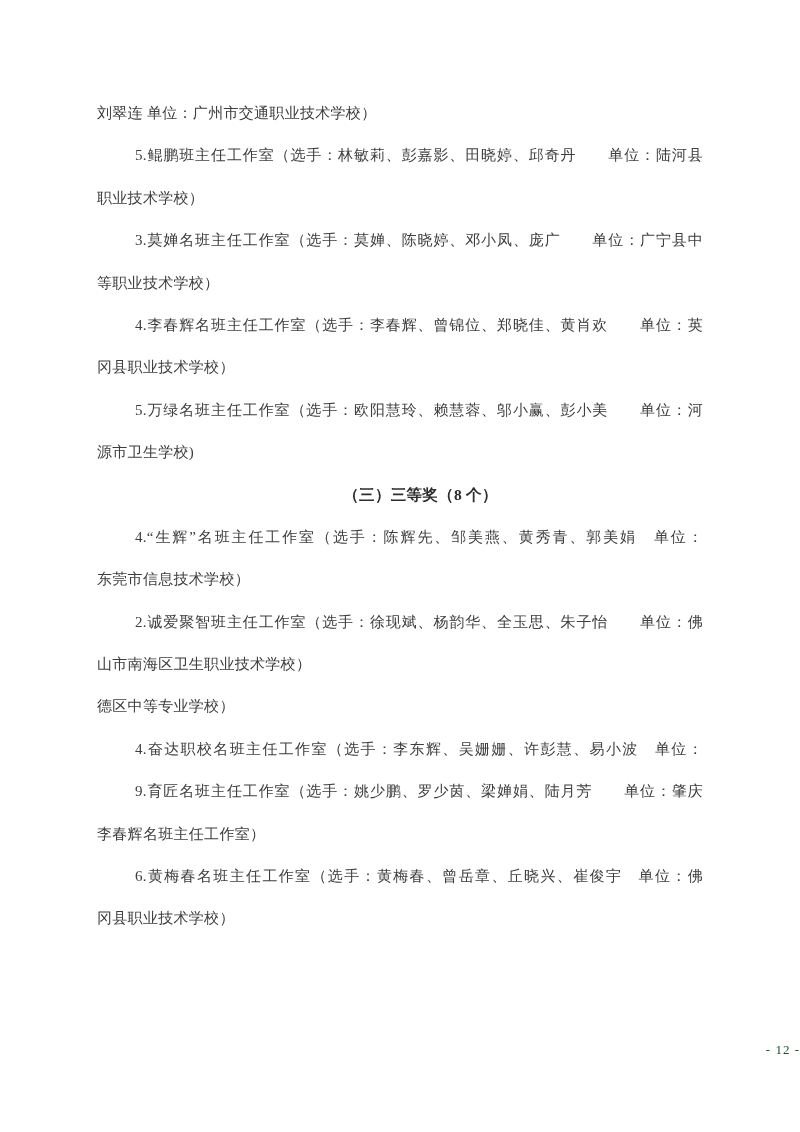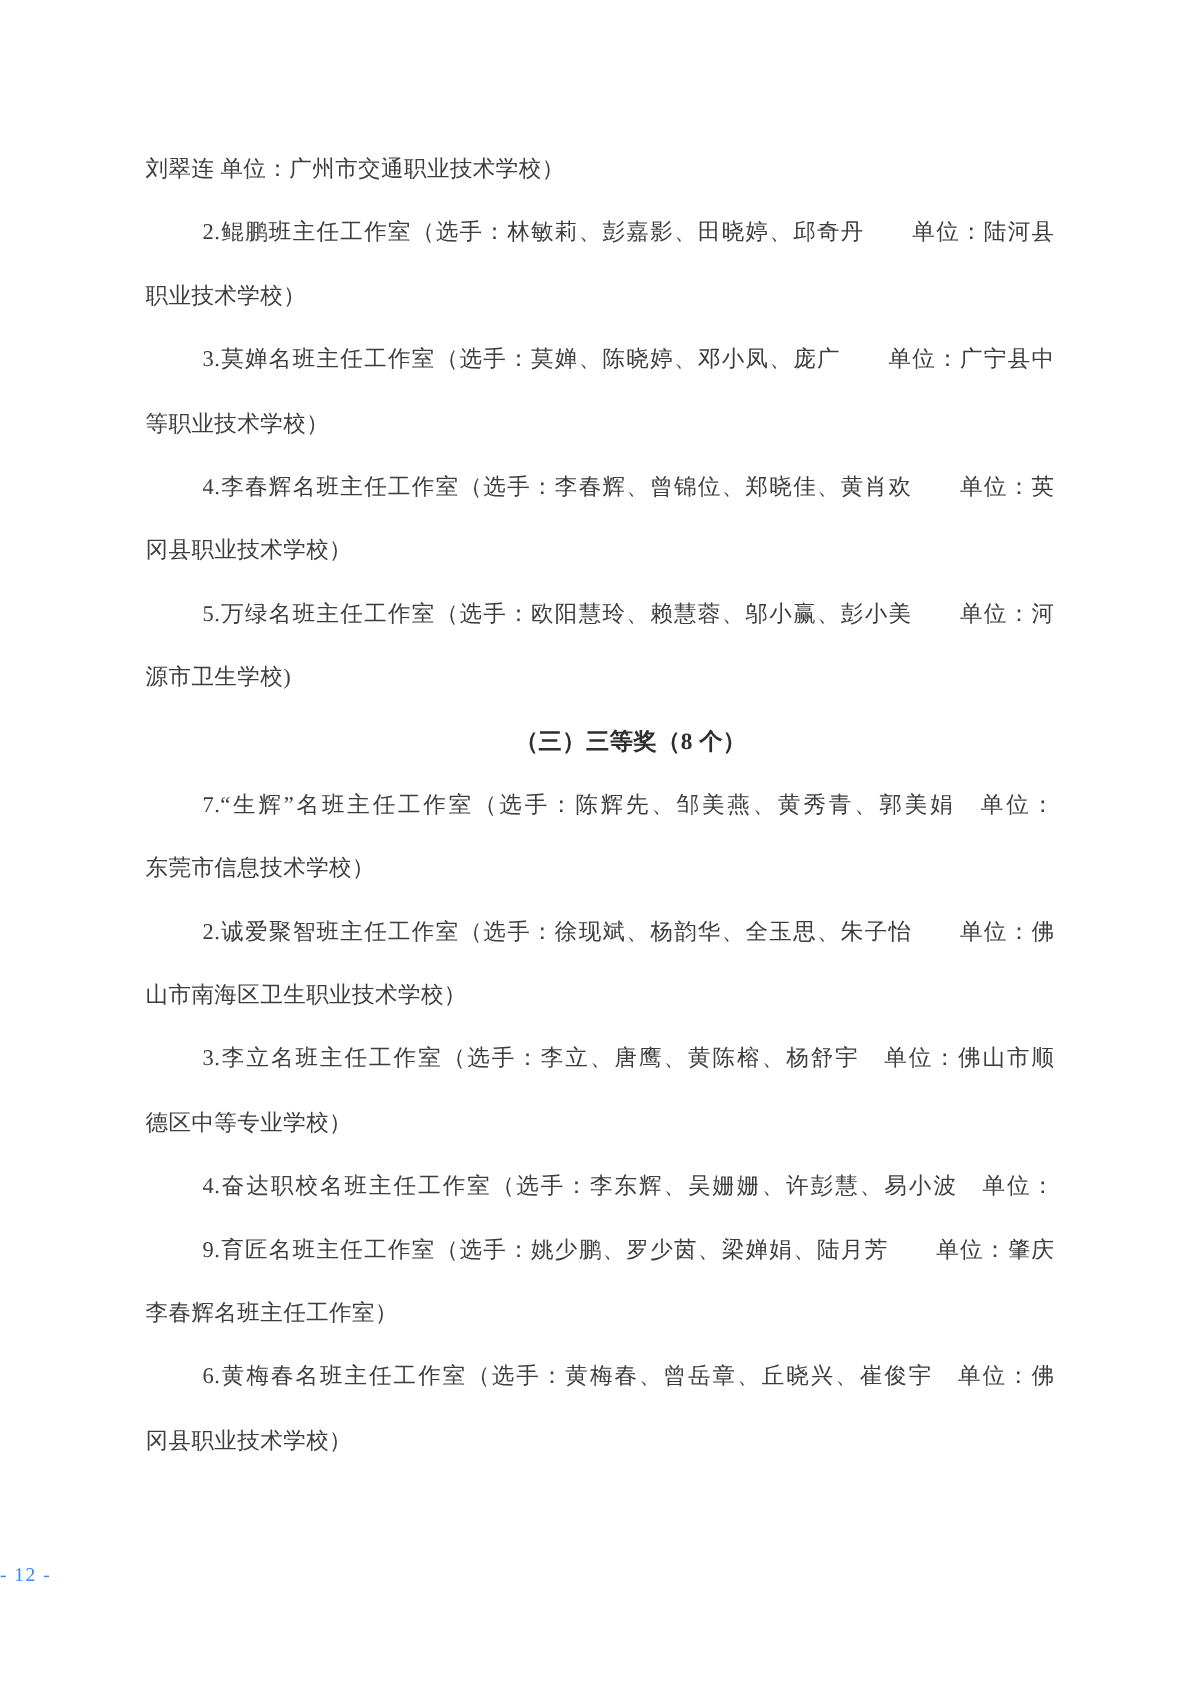--- a/index.html
+++ b/index.html
@@ -45,47 +45,46 @@
     font-weight: bold;
     font-size: 15.5px;
     color: #2e2e2e;
     text-align: center;
   }
   .footer {
     position: absolute;
     left: 0;
     top: 1042px;
     width: 800px;
-    text-align: left;
+    text-align: right;
     font-size: 13px;
-    color: #3b82f6;
+    color: #14532d;
     letter-spacing: 1px;
     font-family: "Liberation Serif", serif;
   }
 </style>
 </head>
 <body>
 
 <div class="page">
   <div class="doc-body">
     <div class="line cont">刘翠连 单位：广州市交通职业技术学校）</div>
-    <div class="line item">2.鲲鹏班主任工作室（选手：林敏莉、彭嘉影、田晓婷、邱奇丹　　单位：陆河县</div>
+    <div class="line item">5.鲲鹏班主任工作室（选手：林敏莉、彭嘉影、田晓婷、邱奇丹　　单位：陆河县</div>
     <div class="line cont">职业技术学校）</div>
     <div class="line item">3.莫婵名班主任工作室（选手：莫婵、陈晓婷、邓小凤、庞广　　单位：广宁县中</div>
     <div class="line cont">等职业技术学校）</div>
     <div class="line item">4.李春辉名班主任工作室（选手：李春辉、曾锦位、郑晓佳、黄肖欢　　单位：英</div>
     <div class="line cont">冈县职业技术学校）</div>
     <div class="line item">5.万绿名班主任工作室（选手：欧阳慧玲、赖慧蓉、邬小赢、彭小美　　单位：河</div>
     <div class="line cont">源市卫生学校)</div>
     <div class="line heading">（三）三等奖（8 个）</div>
-    <div class="line item">7.“生辉”名班主任工作室（选手：陈辉先、邹美燕、黄秀青、郭美娟　单位：</div>
+    <div class="line item">4.“生辉”名班主任工作室（选手：陈辉先、邹美燕、黄秀青、郭美娟　单位：</div>
     <div class="line cont">东莞市信息技术学校）</div>
     <div class="line item">2.诚爱聚智班主任工作室（选手：徐现斌、杨韵华、全玉思、朱子怡　　单位：佛</div>
     <div class="line cont">山市南海区卫生职业技术学校）</div>
-    <div class="line item">3.李立名班主任工作室（选手：李立、唐鹰、黄陈榕、杨舒宇　单位：佛山市顺</div>
     <div class="line cont">德区中等专业学校）</div>
     <div class="line item">4.奋达职校名班主任工作室（选手：李东辉、吴姗姗、许彭慧、易小波　单位：</div>
     <div class="line item">9.育匠名班主任工作室（选手：姚少鹏、罗少茵、梁婵娟、陆月芳　　单位：肇庆</div>
     <div class="line cont">李春辉名班主任工作室）</div>
     <div class="line item">6.黄梅春名班主任工作室（选手：黄梅春、曾岳章、丘晓兴、崔俊宇　单位：佛</div>
     <div class="line cont">冈县职业技术学校）</div>
   </div>
   <div class="footer">- 12 -</div>
 </div>
 

